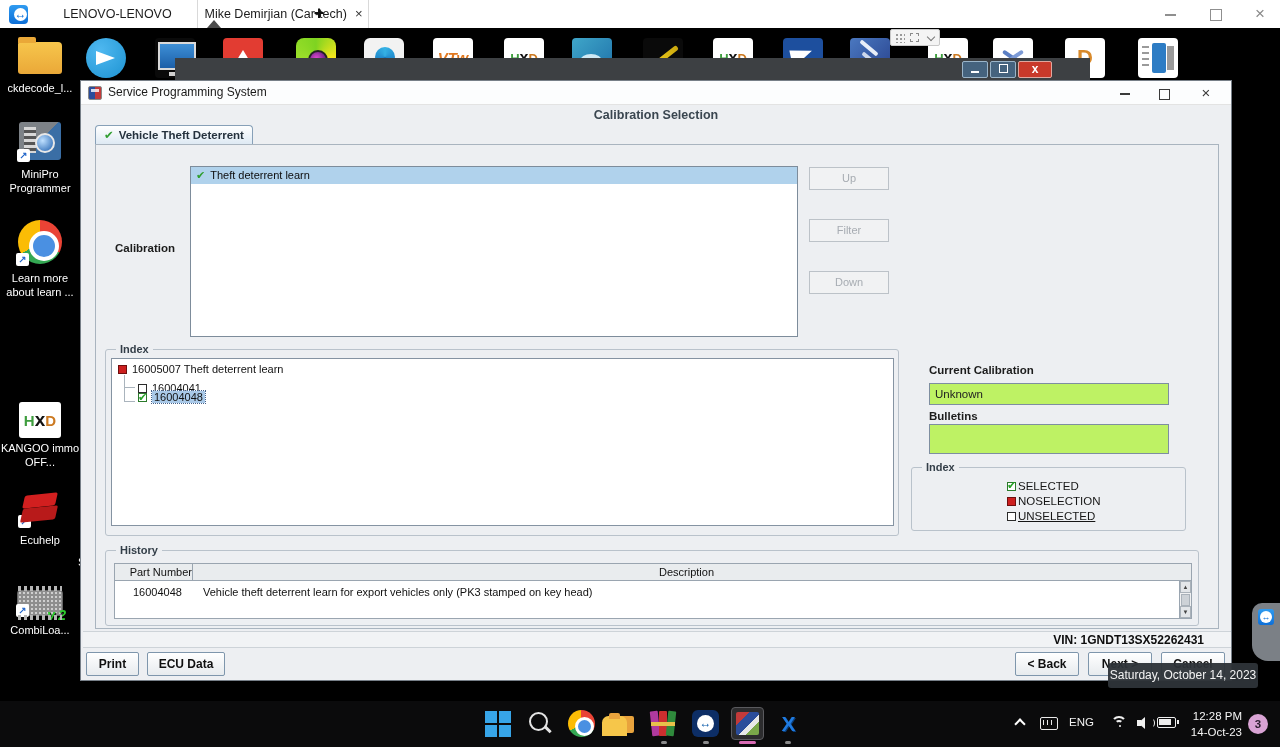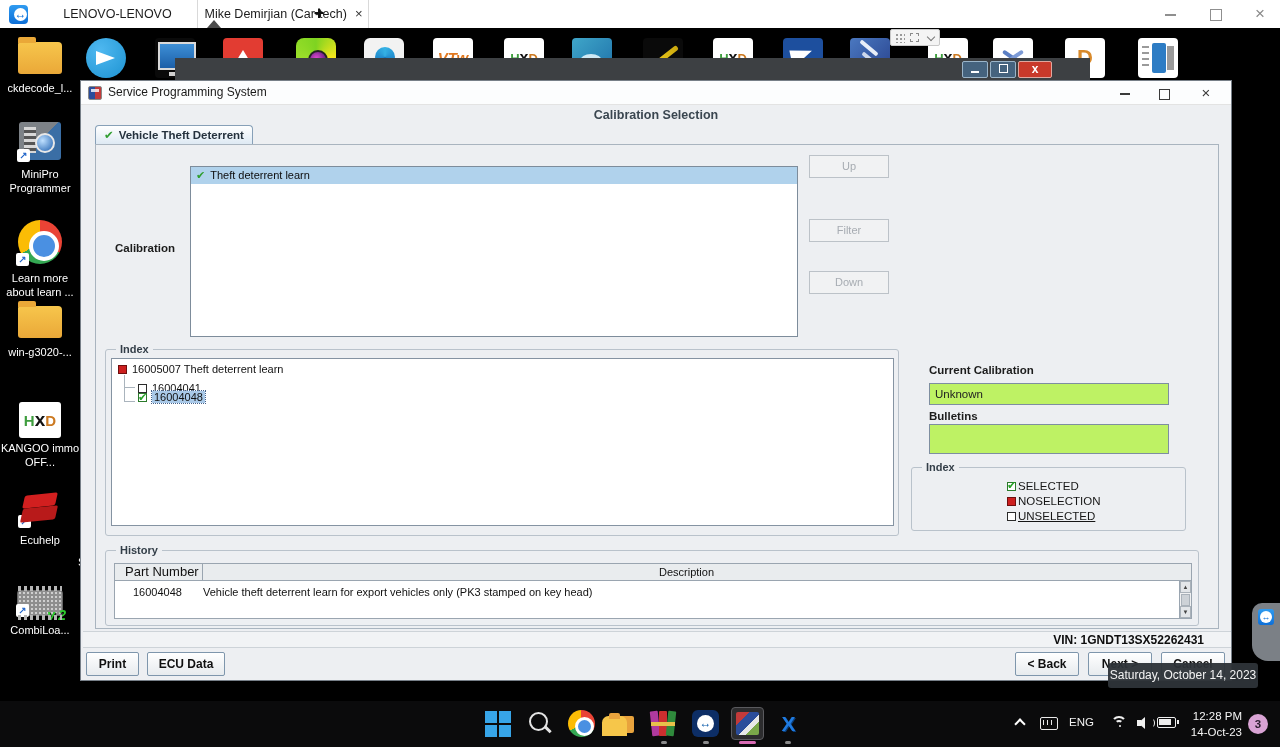--- a/index.html
+++ b/index.html
@@ -136,21 +136,21 @@
              font-weight:bold; font-size:11.5px; color:#25323e; }
   .chk { color:#2f9e2f; font-weight:bold; margin-right:5px; }
   .sps-panel { position:absolute; left:14px; top:63px; width:1124px; height:485px; border:1px solid #a9b4bf; }
 
   .cal-label { position:absolute; left:34px; top:161px; font-weight:bold; font-size:11.5px; color:#1c1c1c; }
   .cal-list { position:absolute; left:109px; top:85px; width:608px; height:171px; background:#fff; border:1px solid #7d8c9b; }
   .cal-row { height:17px; background:#b0d2ec; line-height:17px; padding-left:5px; font-size:11px; color:#0d0d0d; }
 
   .mini-btn { position:absolute; left:728px; width:80px; height:23px; background:#f1f2f3; border:1px solid #bcc2c8;
               color:#a7acb2; text-align:center; line-height:21px; font-size:11px; }
-  .b-up{top:74px;} .b-filter{top:138px;} .b-down{top:190px;}
+  .b-up{top:86px;} .b-filter{top:138px;} .b-down{top:190px;}
 
   .group { position:absolute; border:1px solid #b9c2cb; border-radius:3px; }
   .group > .glabel { position:absolute; top:-7px; background:#edeff2; padding:0 4px; font-weight:bold; font-size:11px; color:#333e48; }
   .grp-index { left:24px; top:268px; width:794px; height:187px; }
   .grp-index > .glabel { left:10px; }
   .tree-box { position:absolute; left:5px; top:8px; width:783px; height:168px; background:#fff; border:1px solid #8593a2; }
   .trow { position:absolute; left:6px; height:14px; line-height:14px; font-size:11px; white-space:nowrap; }
   .tico { display:inline-block; width:9px; height:9px; vertical-align:-1px; margin-right:5px; position:relative; }
   .tico-red { background:#cc1f1f; border:1px solid #6e0e0e; }
   .tico-empty { background:#fff; border:1px solid #2b2b2b; }
@@ -164,21 +164,21 @@
          font-family:"Liberation Sans","DejaVu Sans",sans-serif; padding:0 5px; }
   .grp-legend { left:830px; top:386px; width:275px; height:64px; }
   .grp-legend > .glabel { left:10px; }
   .leg-row { position:absolute; left:95px; height:13px; line-height:13px; font-size:11.5px; color:#161616; white-space:nowrap; }
   .leg-row .tico { margin-right:2px; }
 
   .grp-history { left:24px; top:469px; width:1094px; height:76px; }
   .grp-history > .glabel { left:10px; }
   .htable { position:absolute; left:8px; top:12px; width:1078px; height:56px; border:1px solid #9aa5b0; background:#fff; }
   .hhead { position:absolute; left:0; top:0; width:100%; height:17px; background:#e9ecee; border-bottom:1px solid #9aa5b0; }
-  .hcol1 { position:absolute; left:0; top:0; width:78px; height:17px; line-height:16px; text-align:left; border-right:1px solid #9aa5b0; font-size:13px;margin-left:10px; }
+  .hcol1 { position:absolute; left:0; top:0; width:78px; height:17px; line-height:16px; text-align:right; border-right:1px solid #9aa5b0; font-size:11px; }
   .hcol2 { position:absolute; left:79px; top:0; right:12px; height:17px; line-height:16px; text-align:center; font-size:11px; }
   .hrow { position:absolute; left:0; top:22px; width:100%; font-size:11px; }
   .hpart { position:absolute; left:18px; }
   .hdesc { position:absolute; left:88px; }
   .hscroll { position:absolute; right:0; top:17px; bottom:0; width:12px; background:#f0f1f2; border-left:1px solid #9aa5b0; }
   .sarr { position:absolute; left:0; width:11px; height:12px; background:#e3e6e9; border:1px solid #aab2ba; font-size:6px;
           text-align:center; line-height:11px; color:#444; }
   .sa-up{top:0;} .sa-dn{bottom:0;}
   .sthumb { position:absolute; left:1px; top:13px; width:9px; height:12px; background:#cdd2d7; border:1px solid #aab2ba; }
 
@@ -275,24 +275,20 @@
       <div class="lbl">ckdecode_l...</div>
     </div>
     <div class="dicon" style="top:94px;">
       <span class="ic ic-minipro"><span class="sc-arrow">↗</span></span>
       <div class="lbl">MiniPro Programmer</div>
     </div>
     <div class="dicon" style="top:192px;">
       <span class="ic ic-chrome"><span class="sc-arrow">↗</span></span>
       <div class="lbl">Learn more about learn ...</div>
     </div>
-    <div class="dicon" style="top:278px;">
-      <span class="ic folder-big"></span>
-      <div class="lbl">win-g3020-...</div>
-    </div>
     <div class="dicon" style="top:374px;">
       <span class="ic ic-hxd"><span class="h">H</span><span class="x">x</span><span class="d">D</span></span>
       <div class="lbl">KANGOO immo OFF...</div>
     </div>
     <div class="dicon" style="top:464px;">
       <span class="ic ic-ecu"><span class="sc-arrow">↗</span></span>
       <div class="lbl">Ecuhelp</div>
     </div>
     <div class="dicon" style="top:562px;">
       <span class="ic ic-chip"><span class="sc-arrow">↗</span><span class="chip-ver">v.2</span></span>

